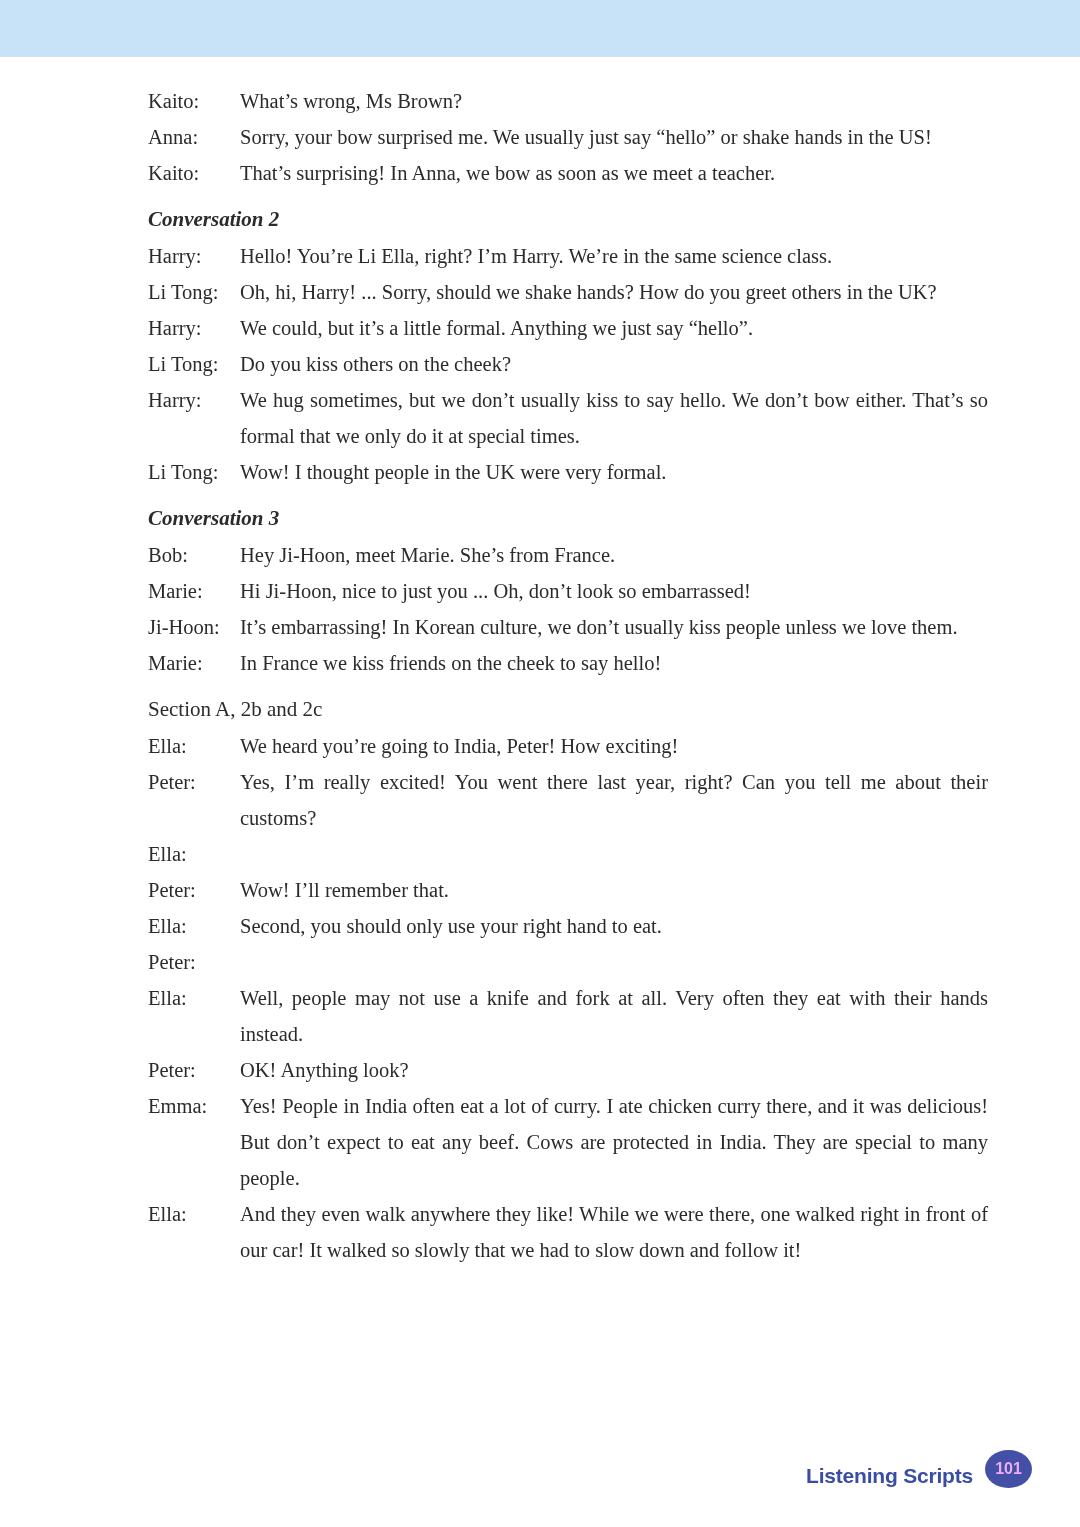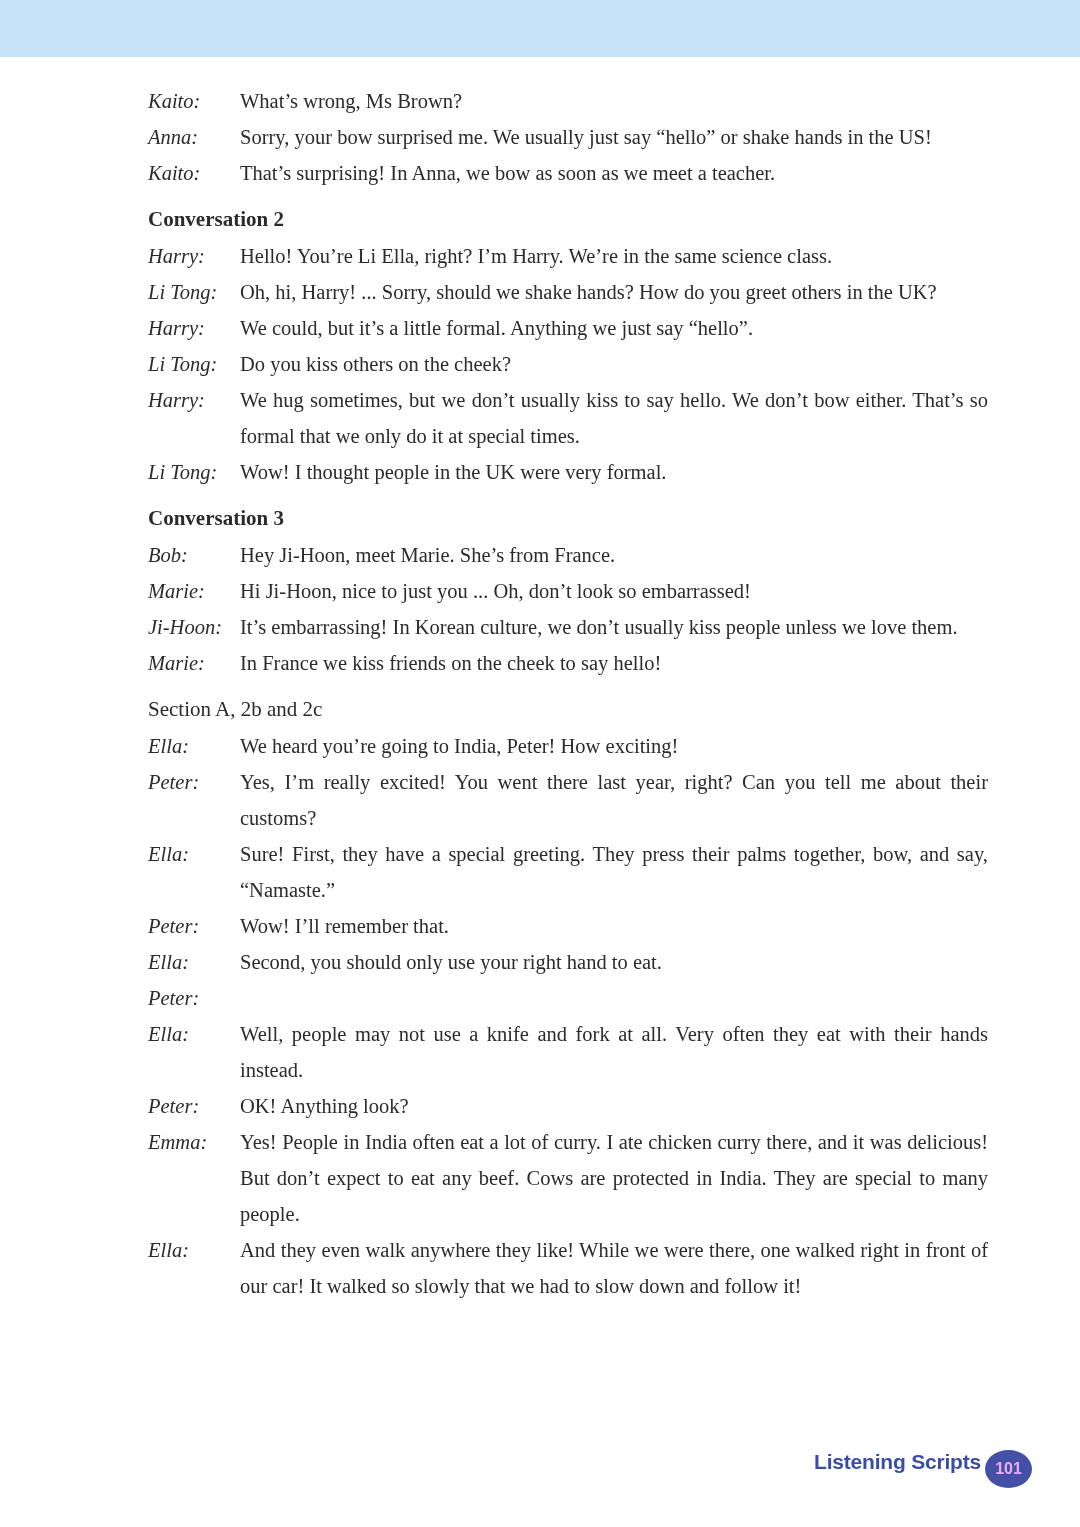--- a/index.html
+++ b/index.html
@@ -33,45 +33,45 @@
   }
   .section { margin: 0; }
   .section + .section { margin-top: 10px; }
   .section-heading {
     font-size: 21px;
     line-height: 36px;
     margin: 0 0 1px 0;
   }
   .section-heading.bold-italic {
     font-weight: bold;
+    font-style: italic;
   }
   .section-heading.plain {
     font-weight: normal;
     font-style: normal;
   }
   .turn {
     display: flex;
     align-items: flex-start;
   }
   .speaker {
     flex: 0 0 92px;
     width: 92px;
-    font-style: italic;
   }
   .turn-text {
     flex: 1;
     text-align: justify;
   }
   .footer {
     position: absolute;
     top: 1450px;
     right: 48px;
     display: flex;
-    align-items: flex-start;
-    gap: 4px;
+    align-items: flex-end;
+    gap: 12px;
     font-family: "Liberation Sans", sans-serif;
   }
   .footer-label {
     font-weight: bold;
     font-size: 21px;
     letter-spacing: -0.2px;
     color: #3a4da6;
   }
   .page-badge {
     width: 47px;
@@ -157,21 +157,20 @@
       <div class="turn">
         <span class="speaker">Ella:</span>
         <span class="turn-text">We heard you’re going to India, Peter! How exciting!</span>
       </div>
       <div class="turn">
         <span class="speaker">Peter:</span>
         <span class="turn-text">Yes, I’m really excited! You went there last year, right? Can you tell me about their customs?</span>
       </div>
       <div class="turn">
         <span class="speaker">Ella:</span>
-        <span class="turn-text">Sure! First, they have a special greeting. They press their palms together, bow, and say, “Namaste.”</span>
       </div>
       <div class="turn">
         <span class="speaker">Peter:</span>
         <span class="turn-text">Wow! I’ll remember that.</span>
       </div>
       <div class="turn">
         <span class="speaker">Ella:</span>
         <span class="turn-text">Second, you should only use your right hand to eat.</span>
       </div>
       <div class="turn">

